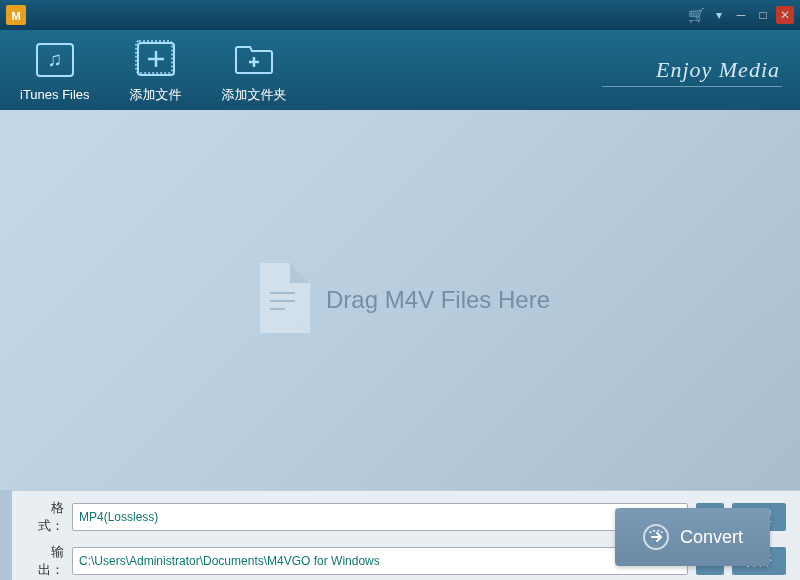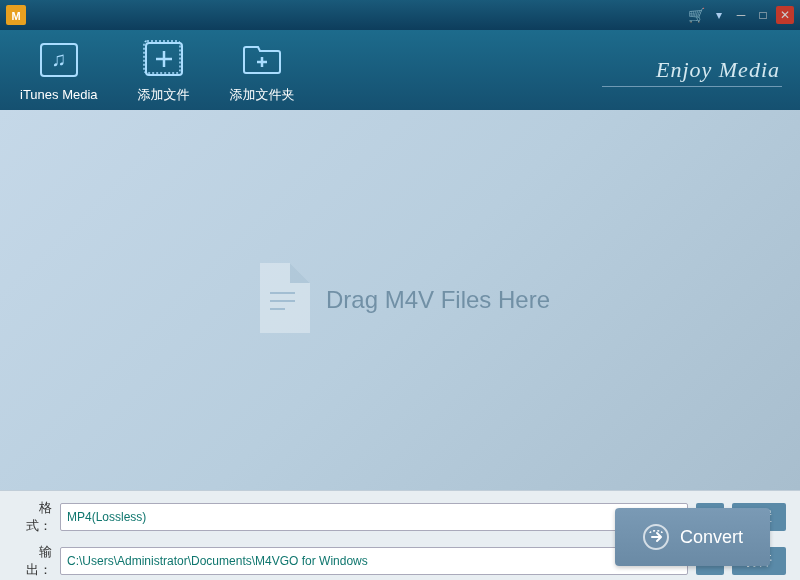--- a/index.html
+++ b/index.html
@@ -242,21 +242,21 @@
 
 <div id="toolbar">
 
   <div class="toolbar-item">
     <div class="toolbar-icon">
       <svg width="44" height="44" viewBox="0 0 44 44">
         <rect x="4" y="6" width="36" height="32" rx="3" fill="none" stroke="#aaddff" stroke-width="2"></rect>
         <text x="22" y="28" text-anchor="middle" font-size="20" fill="#aaddff">♫</text>
       </svg>
     </div>
-    <span>iTunes Media</span>
+    <span>iTunes Files</span>
   </div>
 
   <div class="toolbar-item">
     <div class="toolbar-icon">
       <svg width="44" height="44" viewBox="0 0 44 44">
         <rect x="4" y="6" width="36" height="32" rx="3" fill="none" stroke="#aaddff" stroke-width="2"></rect>
         <line x1="22" y1="14" x2="22" y2="30" stroke="#aaddff" stroke-width="2.5"></line>
         <line x1="14" y1="22" x2="30" y2="22" stroke="#aaddff" stroke-width="2.5"></line>
         <rect x="2" y="4" width="36" height="32" rx="3" fill="none" stroke="#aaddff" stroke-width="1.5" stroke-dasharray="2,2"></rect>
       </svg>
@@ -287,21 +287,21 @@
         <polygon points="40,0 40,20 60,20" fill="#90b0c8" opacity="0.7"></polygon>
         <line x1="20" y1="30" x2="45" y2="30" stroke="#90b0c8" stroke-width="2"></line>
         <line x1="20" y1="38" x2="45" y2="38" stroke="#90b0c8" stroke-width="2"></line>
         <line x1="20" y1="46" x2="35" y2="46" stroke="#90b0c8" stroke-width="2"></line>
       </svg>
     </div>
     <span id="drop-text">Drag M4V Files Here</span>
   </div>
 </div>
 
-<div id="bottom-panel" style="position:relative;">
+<div id="bottom-panel" style="position:relative;margin-left:12px;">
 
   <div class="control-row">
     <span class="row-label">格式：</span>
     <input class="row-input" type="text" readonly="" value="MP4(Lossless)" style="">
     <button class="dropdown-btn">
       <svg width="14" height="10" viewBox="0 0 14 10">
         <polyline points="2,2 7,8 12,2" fill="none" stroke="white" stroke-width="2"></polyline>
       </svg>
     </button>
     <button class="action-btn">设置</button>

